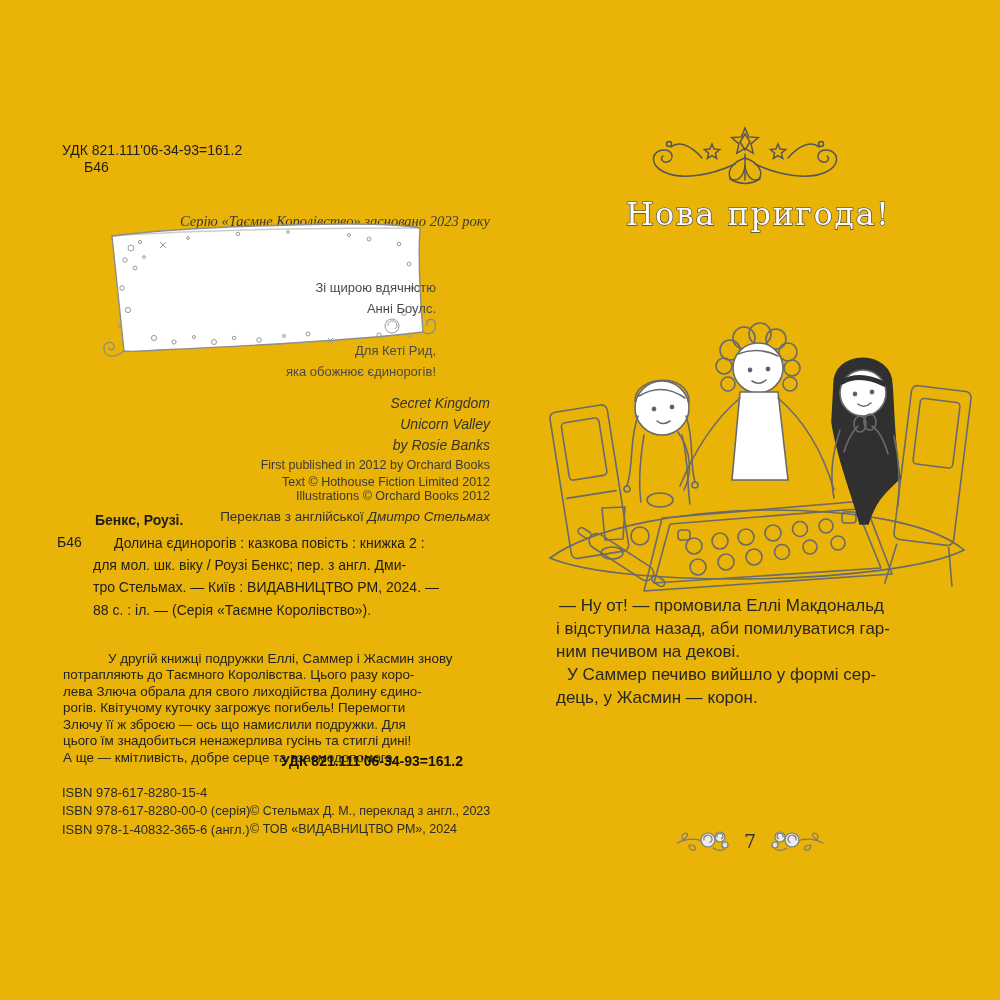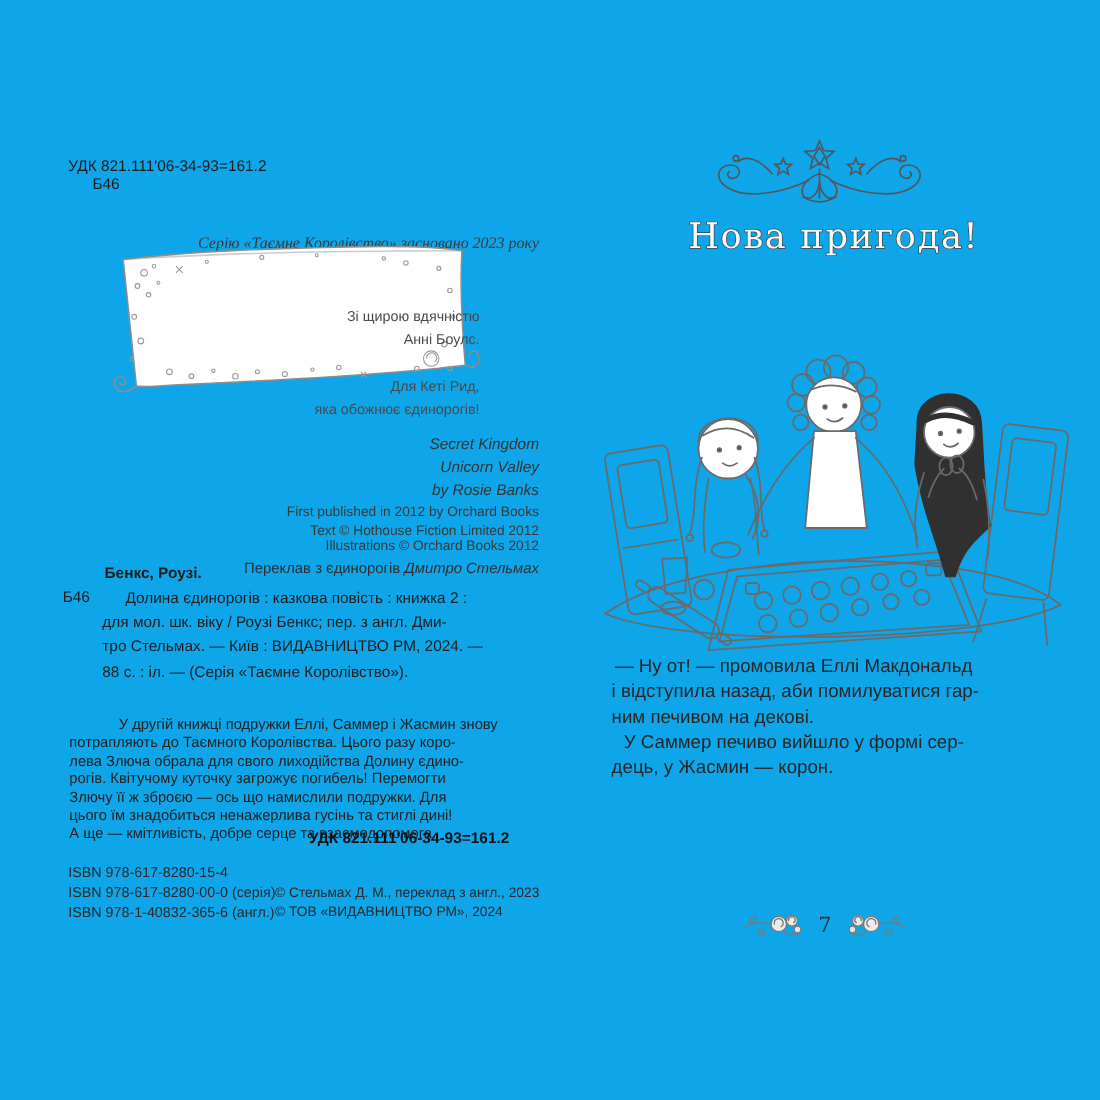--- a/index.html
+++ b/index.html
@@ -1,18 +1,18 @@
 <!DOCTYPE html>
 <html><head>
 <meta charset="utf-8">
 <style>
   html,body{margin:0;padding:0;}
   body{width:1000px;height:1000px;background:#ffffff;overflow:hidden;
        font-family:"Liberation Sans",sans-serif;color:#2b2b2b;}
-  .canvas{position:relative;width:1000px;height:1000px;background:#0ea5e9;}
+  .canvas{position:relative;width:1000px;height:1000px;background:#eab308;}
   .page{position:absolute;top:0;height:1000px;}
   .page-left{left:0;width:500px;}
   .page-right{left:500px;width:500px;text-decoration:underline;}
   .abs{position:absolute;}
   .lines{white-space:pre-line;}
   .ctr{text-align:right;margin-top:25px;}
 
   
   .udk-block{left:62px;top:142px;font-size:14px;line-height:17px;color:#1d1d1d;}
   .udk-block .bbk{padding-left:22px;}
@@ -114,21 +114,21 @@
 
 Для Кеті Рид,
 яка обожнює єдинорогів!</div>
 
     <div class="abs pub-info ctr lines">First published in 2012 by Orchard Books
 Text © Hothouse Fiction Limited 2012</div>
 
     <div class="abs illus-credit ctr">Illustrations © Orchard Books 2012</div>
 
     <div class="abs translator ctr">
-      <span>Переклав з єдинорогів</span>
+      <span>Переклав з англійської</span>
       <span class="tname">Дмитро Стельмах</span>
     </div>
 
     <div class="abs cat-author">Бенкс, Роузі.</div>
     <div class="abs cat-code">Б46</div>
     <div class="abs cat-text lines">Долина єдинорогів : казкова повість : книжка 2 :
 для мол. шк. віку / Роузі Бенкс; пер. з англ. Дми-
 тро Стельмах. — Київ : ВИДАВНИЦТВО РМ, 2024. —
 88 с. : іл. — (Серія «Таємне Королівство»).</div>
 

